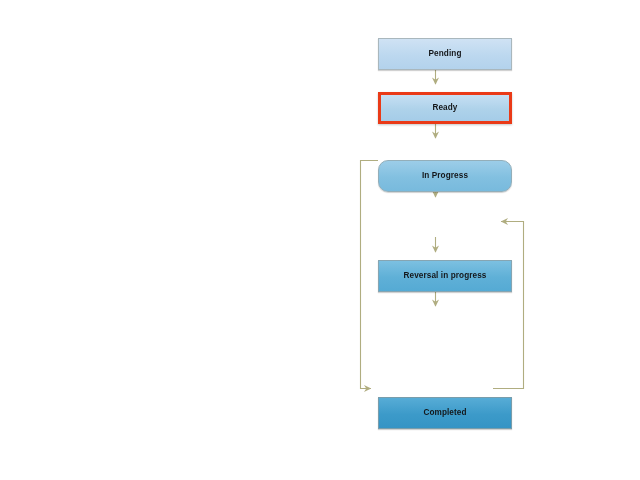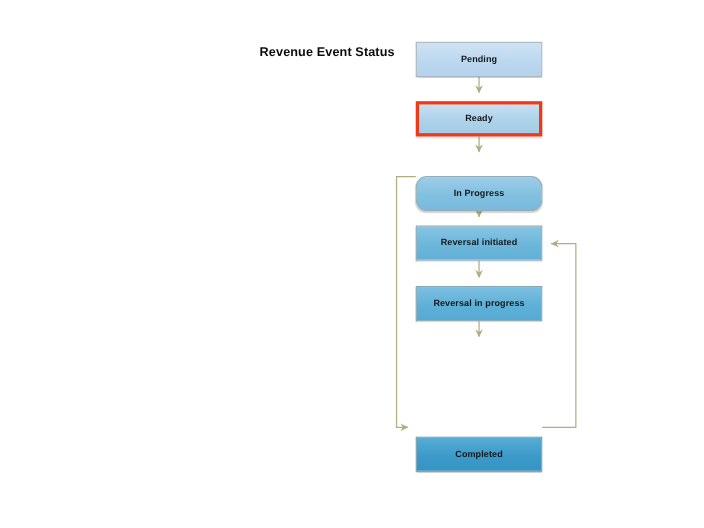--- a/index.html
+++ b/index.html
@@ -45,21 +45,21 @@
     top: 0;
     width: 640px;
     height: 480px;
     pointer-events: none;
   }
 
   
   .node {
     position: absolute;
     left: 378px;
-    width: 115px;
+    width: 134px;
     height: 32px;
     box-sizing: border-box;
     border: 1px solid #9ab0bf;
     display: flex;
     align-items: center;
     justify-content: center;
     text-align: center;
     font-size: 8.2px;
     font-weight: bold;
     color: #14171a;
@@ -119,21 +119,20 @@
   .pos-revinit    { top: 205px; }
   .pos-revprog    { top: 260px; }
   .pos-reversed   { top: 314px; }
   .pos-completed  { top: 372px; }
 </style>
 </head>
 <body>
 
 <div id="canvas">
 
-  <div class="diagram-title">Revenue Event Status</div>
 
   <svg id="connectors" viewBox="0 0 640 480" width="640" height="480">
     <defs>
       <marker id="arrow-down" markerWidth="9" markerHeight="9" refX="4.5" refY="7" orient="0">
         <path d="M1.3,1 L4.5,7.6 L7.7,1 L4.5,3.1 Z" fill="#b0ad80"></path>
       </marker>
       <marker id="arrow-right" markerWidth="9" markerHeight="9" refX="7.4" refY="4.5" orient="0">
         <path d="M1,1.3 L7.6,4.5 L1,7.7 L3.1,4.5 Z" fill="#b0ad80"></path>
       </marker>
       <marker id="arrow-left" markerWidth="9" markerHeight="9" refX="1.6" refY="4.5" orient="0">
@@ -161,23 +160,20 @@
   </div>
 
   <div class="node shade-2 pos-ready highlighted">
     <span class="node-label">Ready</span>
   </div>
 
   <div class="node shade-3 pos-inprogress">
     <span class="node-label">In Progress</span>
   </div>
 
-  <div class="node shade-4 pos-revinit">
-    <span class="node-label">Reversal initiated</span>
-  </div>
 
   <div class="node shade-5 pos-revprog">
     <span class="node-label">Reversal in progress</span>
   </div>
 
 
   <div class="node shade-7 pos-completed">
     <span class="node-label">Completed</span>
   </div>
 

